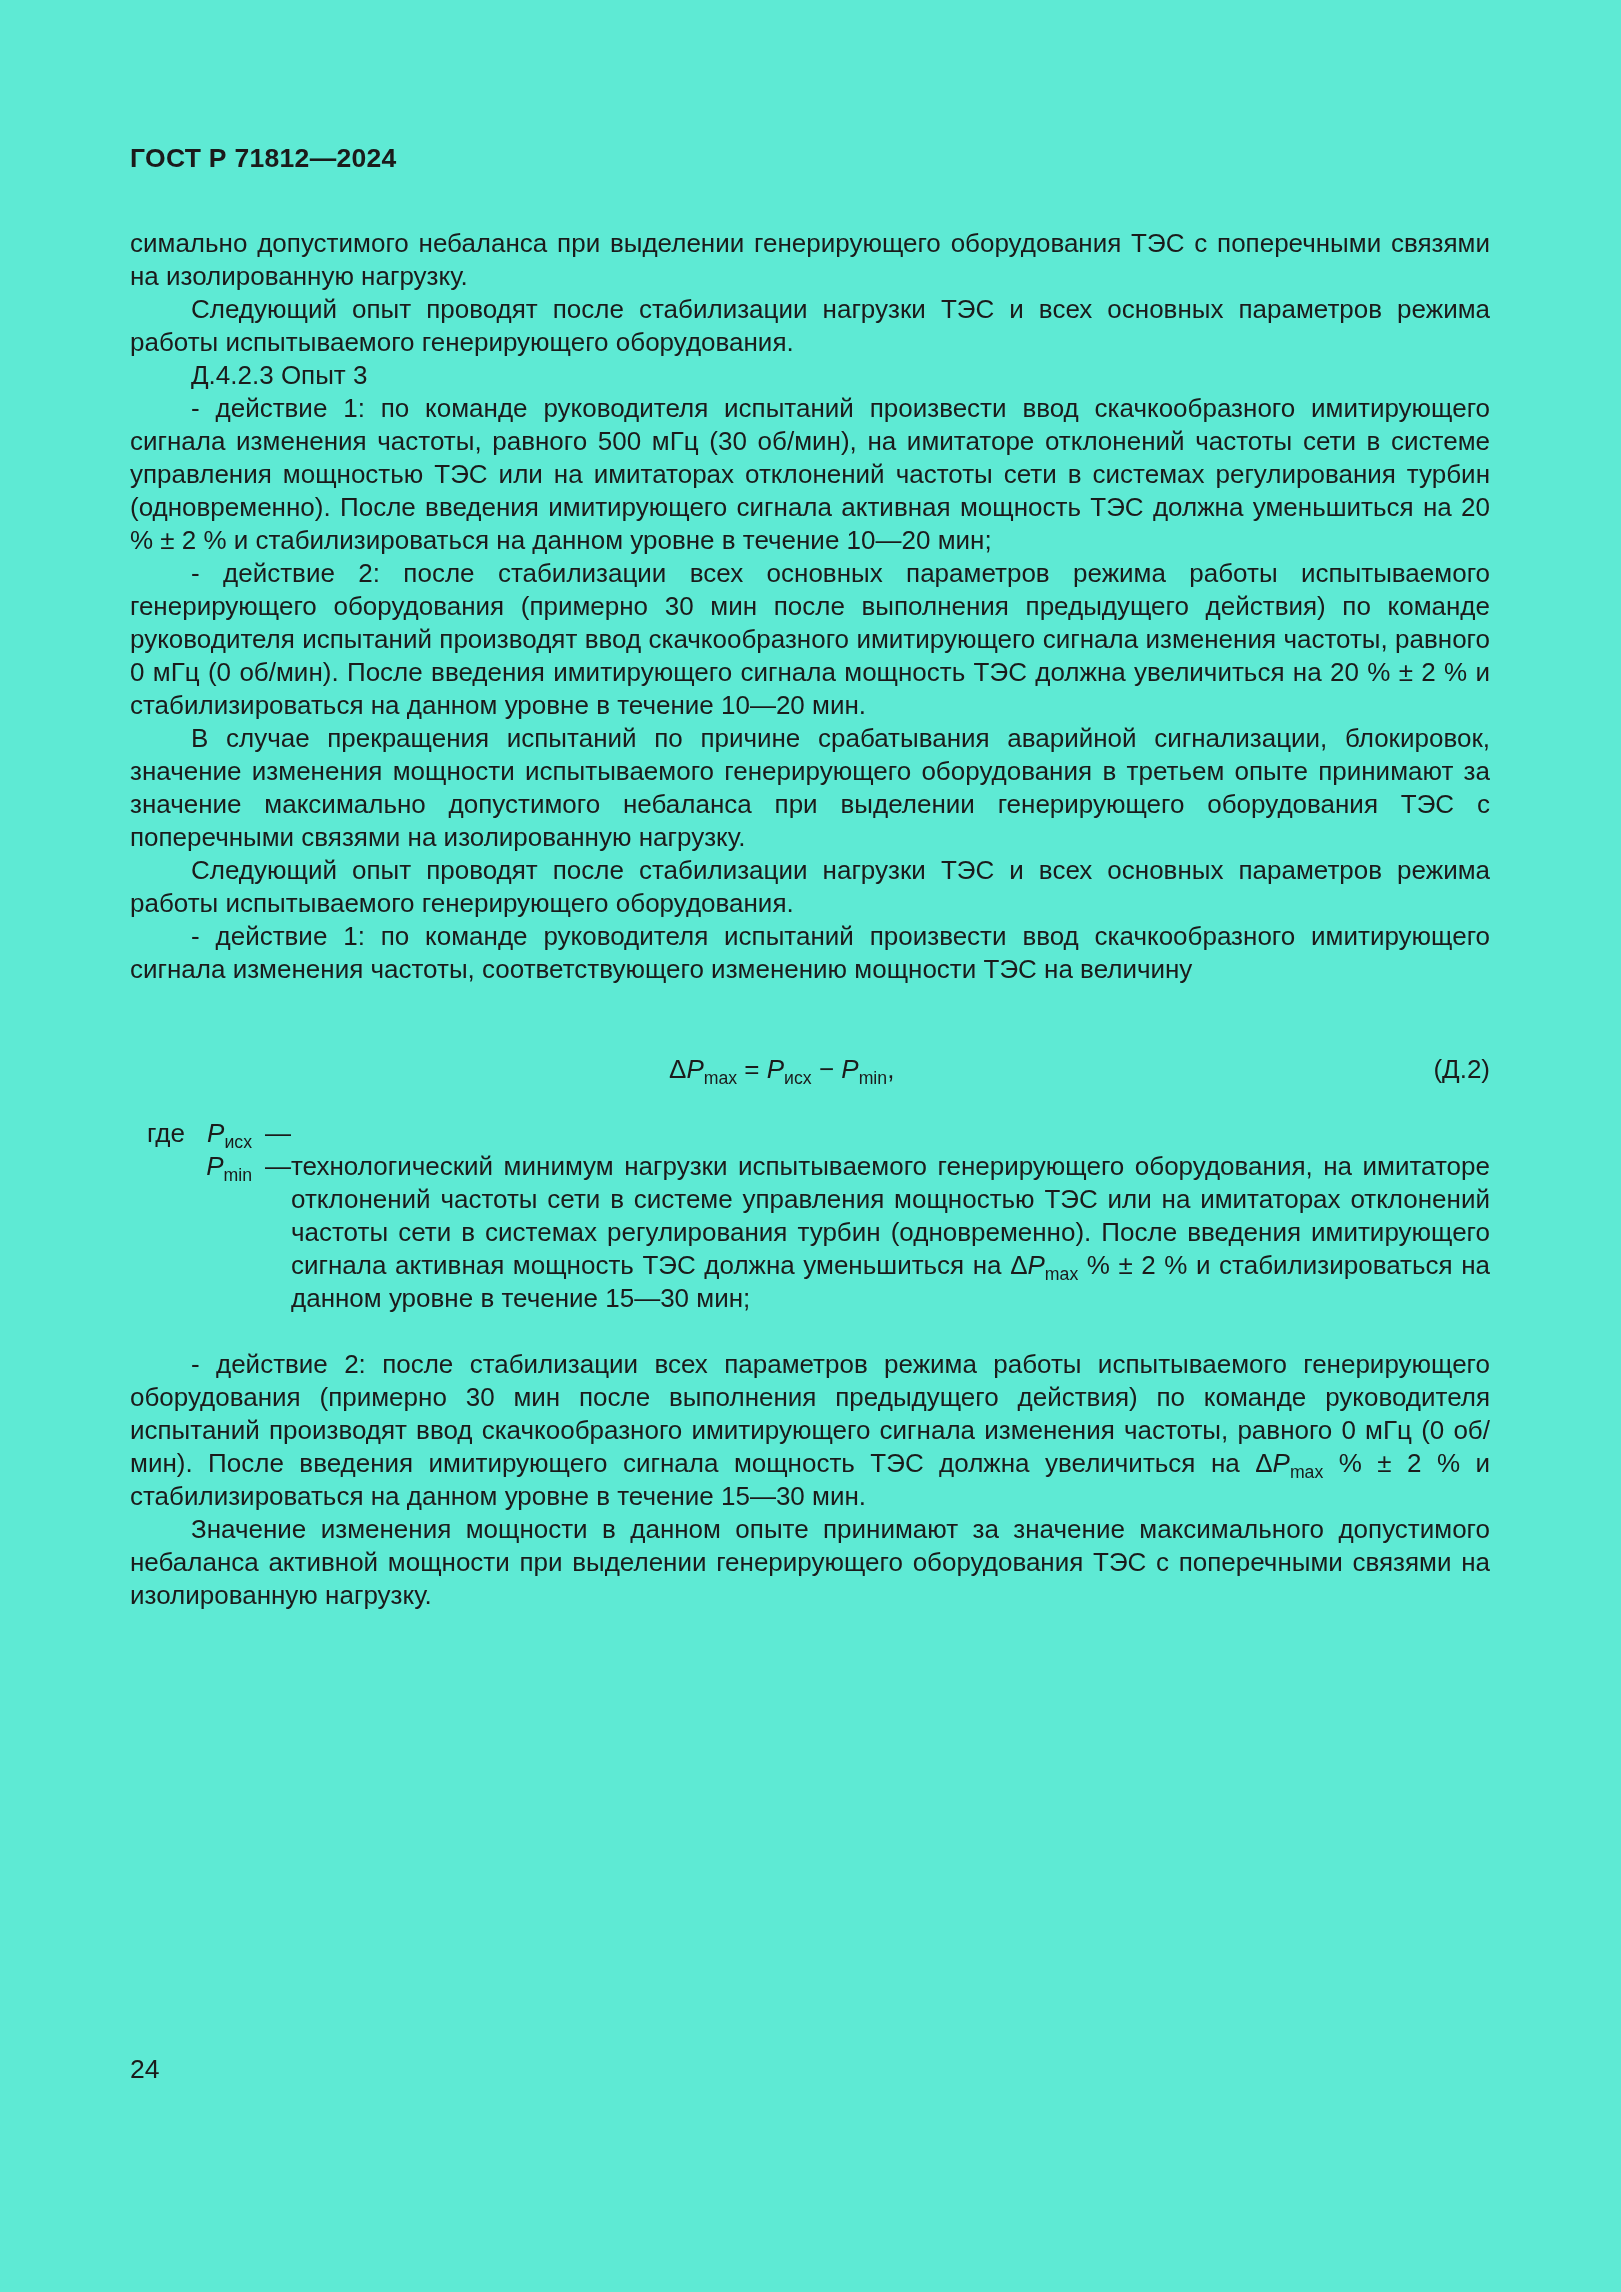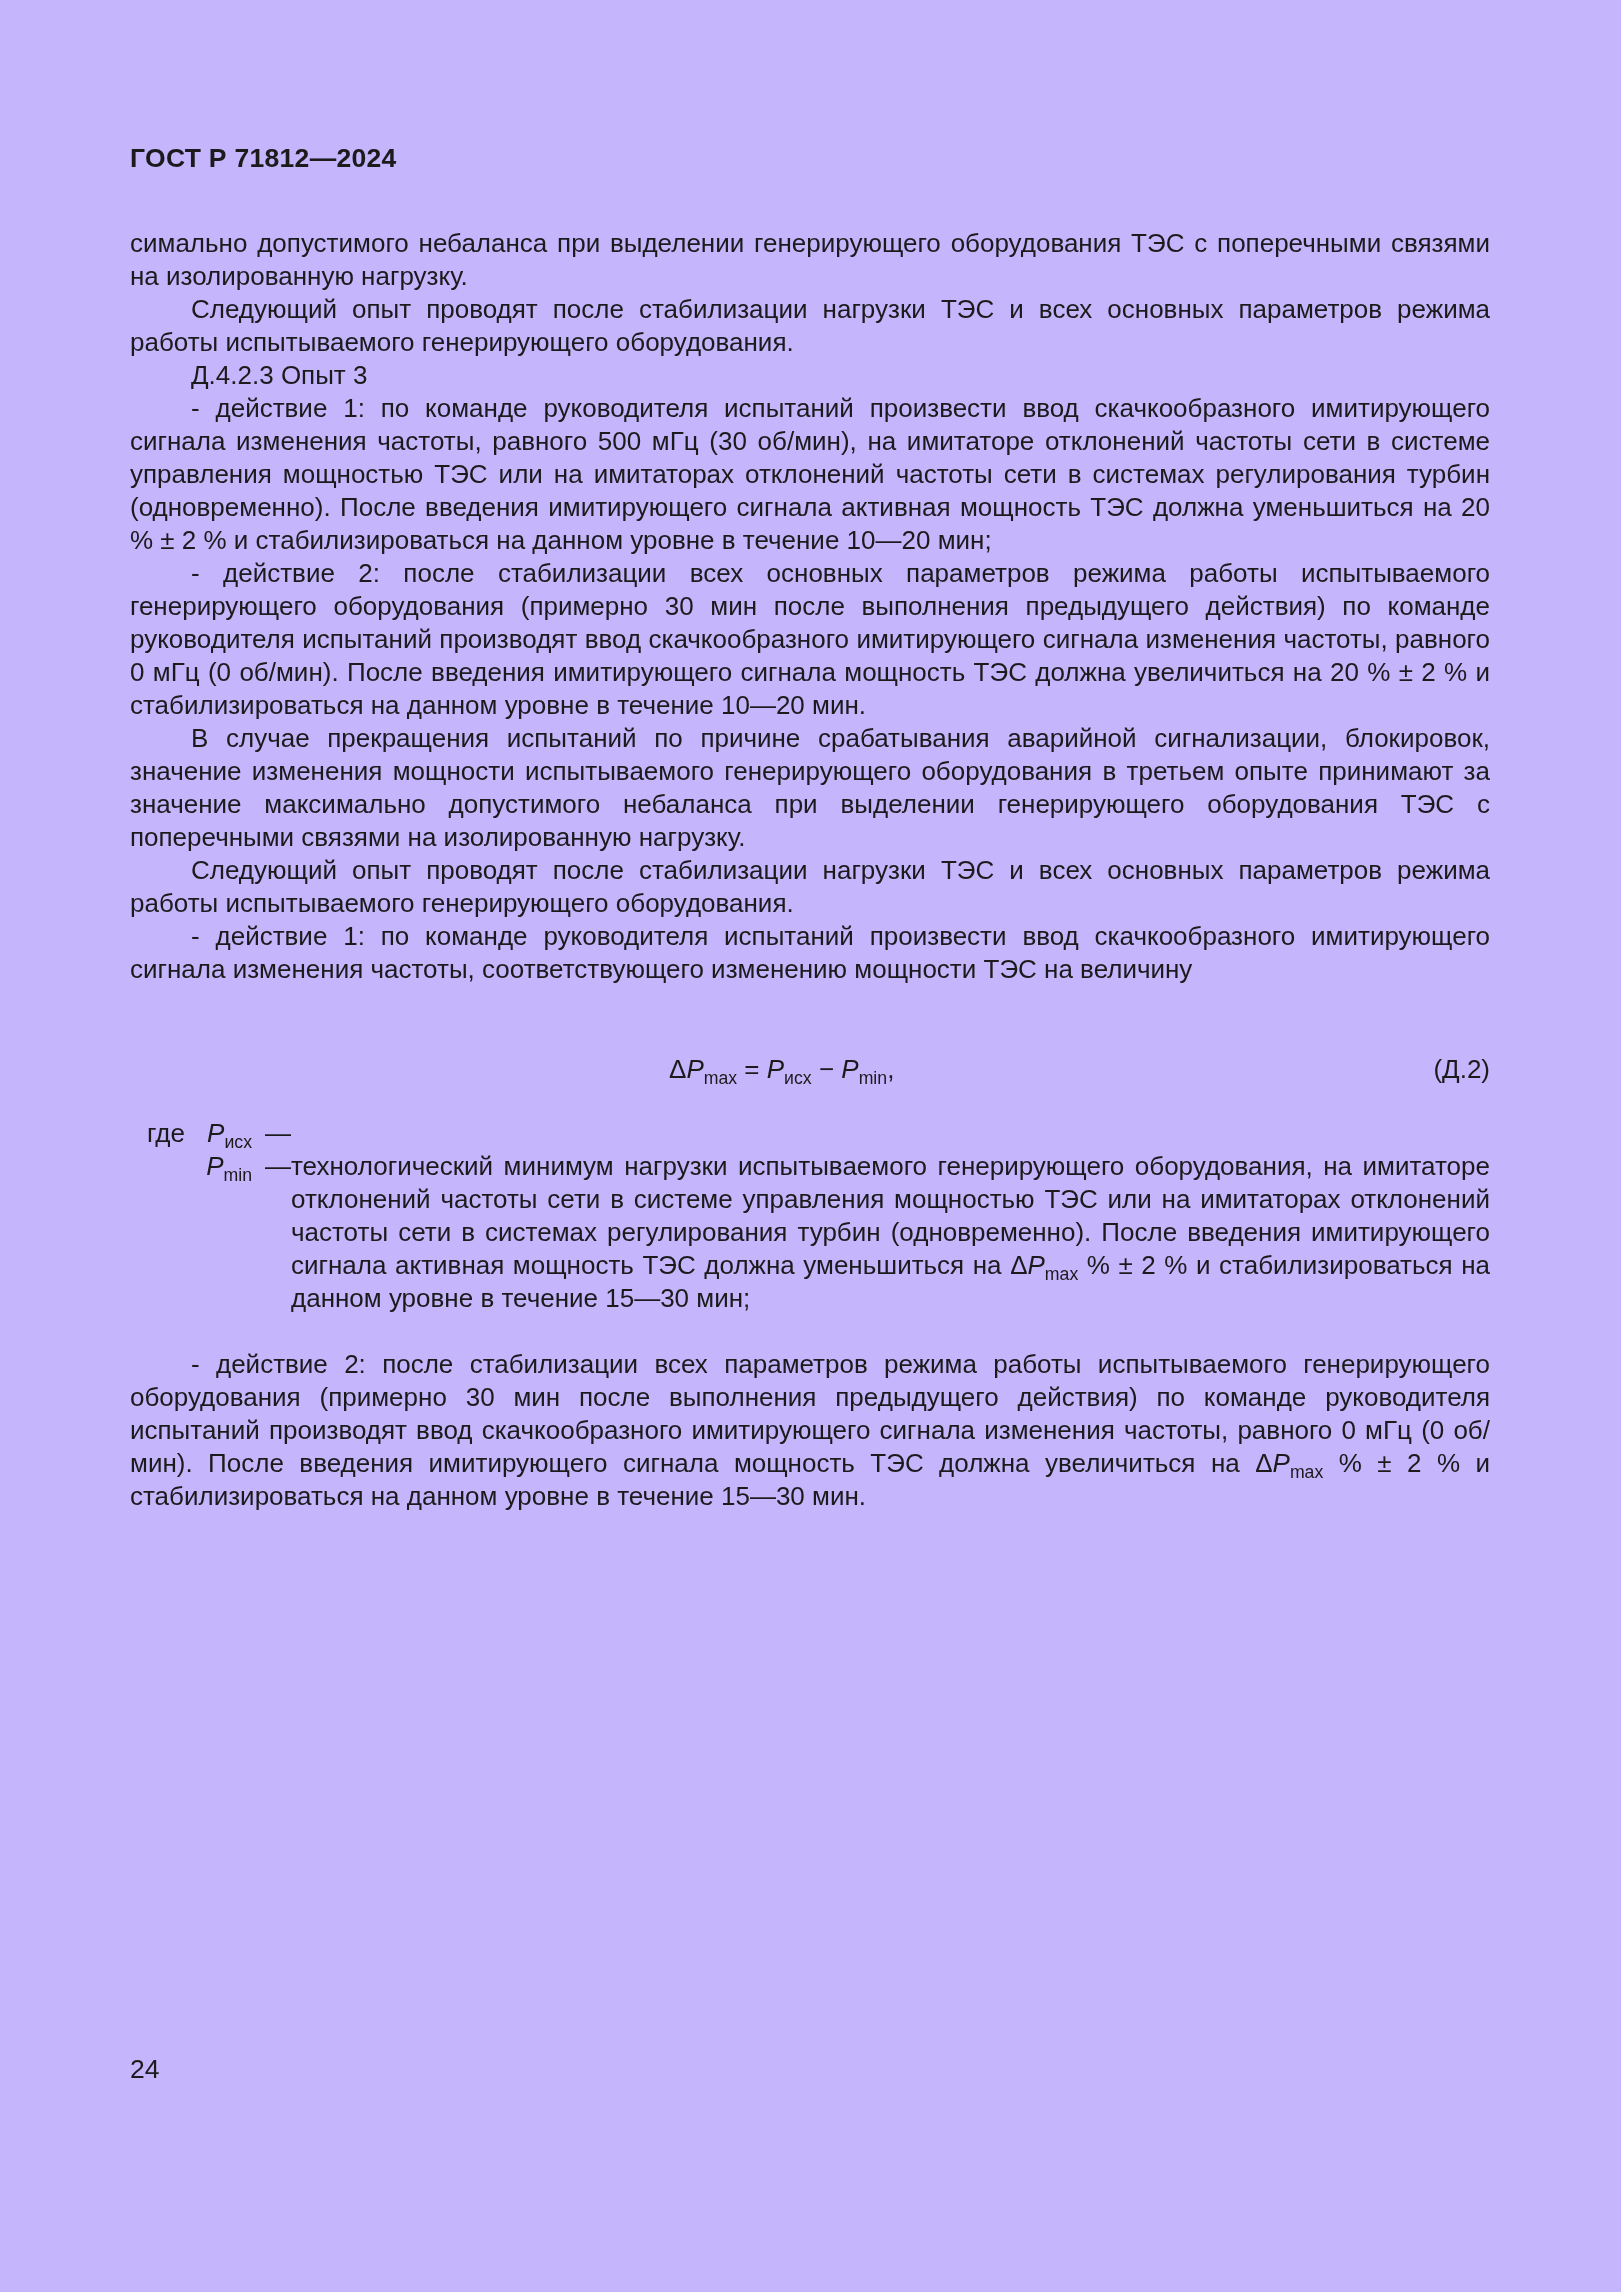--- a/index.html
+++ b/index.html
@@ -4,21 +4,21 @@
 <style>
   html, body {
     margin: 0;
     padding: 0;
     background: #e9e9e9;
   }
   .page {
     width: 1621px;
     height: 2293px;
     margin: 0 auto;
-    background: #c4b5fd;
+    background: #5eead4;
     position: relative;
     font-family: "Liberation Sans", "DejaVu Sans", sans-serif;
     color: #1b1b1b;
     box-sizing: border-box;
     overflow: hidden;
   }
   .doc-header {
     position: absolute;
     left: 130px;
     top: 143px;
@@ -109,17 +109,18 @@
           <div class="w-dash">—</div>
         </div>
         <div class="where-row">
           <div class="w-label"></div>
           <div class="w-term"><span class="it">P</span><sub>min</sub></div>
           <div class="w-dash">—</div>
           <div class="w-def"><span>технологический минимум нагрузки испытываемого генерирующего оборудования, на имитаторе отклонений частоты сети в системе управления мощностью ТЭС или на имитаторах отклонений частоты сети в системах регулирования турбин (одновременно). После введения имитирующего сигнала активная мощность ТЭС должна уменьшиться на </span><span>Δ</span><span class="it">P</span><sub>max</sub><span> % ± 2 % и стабилизироваться на данном уровне в течение 15—30 мин;</span></div>
         </div>
       </div>
       <p class="para ind gap"><span>- действие 2: после стабилизации всех параметров режима работы испытываемого генерирующего оборудования (примерно 30 мин после выполнения предыдущего действия) по команде руководителя испытаний производят ввод скачкообразного имитирующего сигнала изменения частоты, равного 0 мГц (0 об/мин). После введения имитирующего сигнала мощность ТЭС должна увеличиться на </span><span>Δ</span><span class="it">P</span><sub>max</sub><span> % ± 2 % и стабилизироваться на данном уровне в течение 15—30 мин.</span></p>
+      <p class="para ind"><span>Значение изменения мощности в данном опыте принимают за значение максимального допустимого небаланса активной мощности при выделении генерирующего оборудования ТЭС с поперечными связями на изолированную нагрузку.</span></p>
     </div>
 
   <div class="page-number">24</div>
 </div>
 
 
 </body></html>

